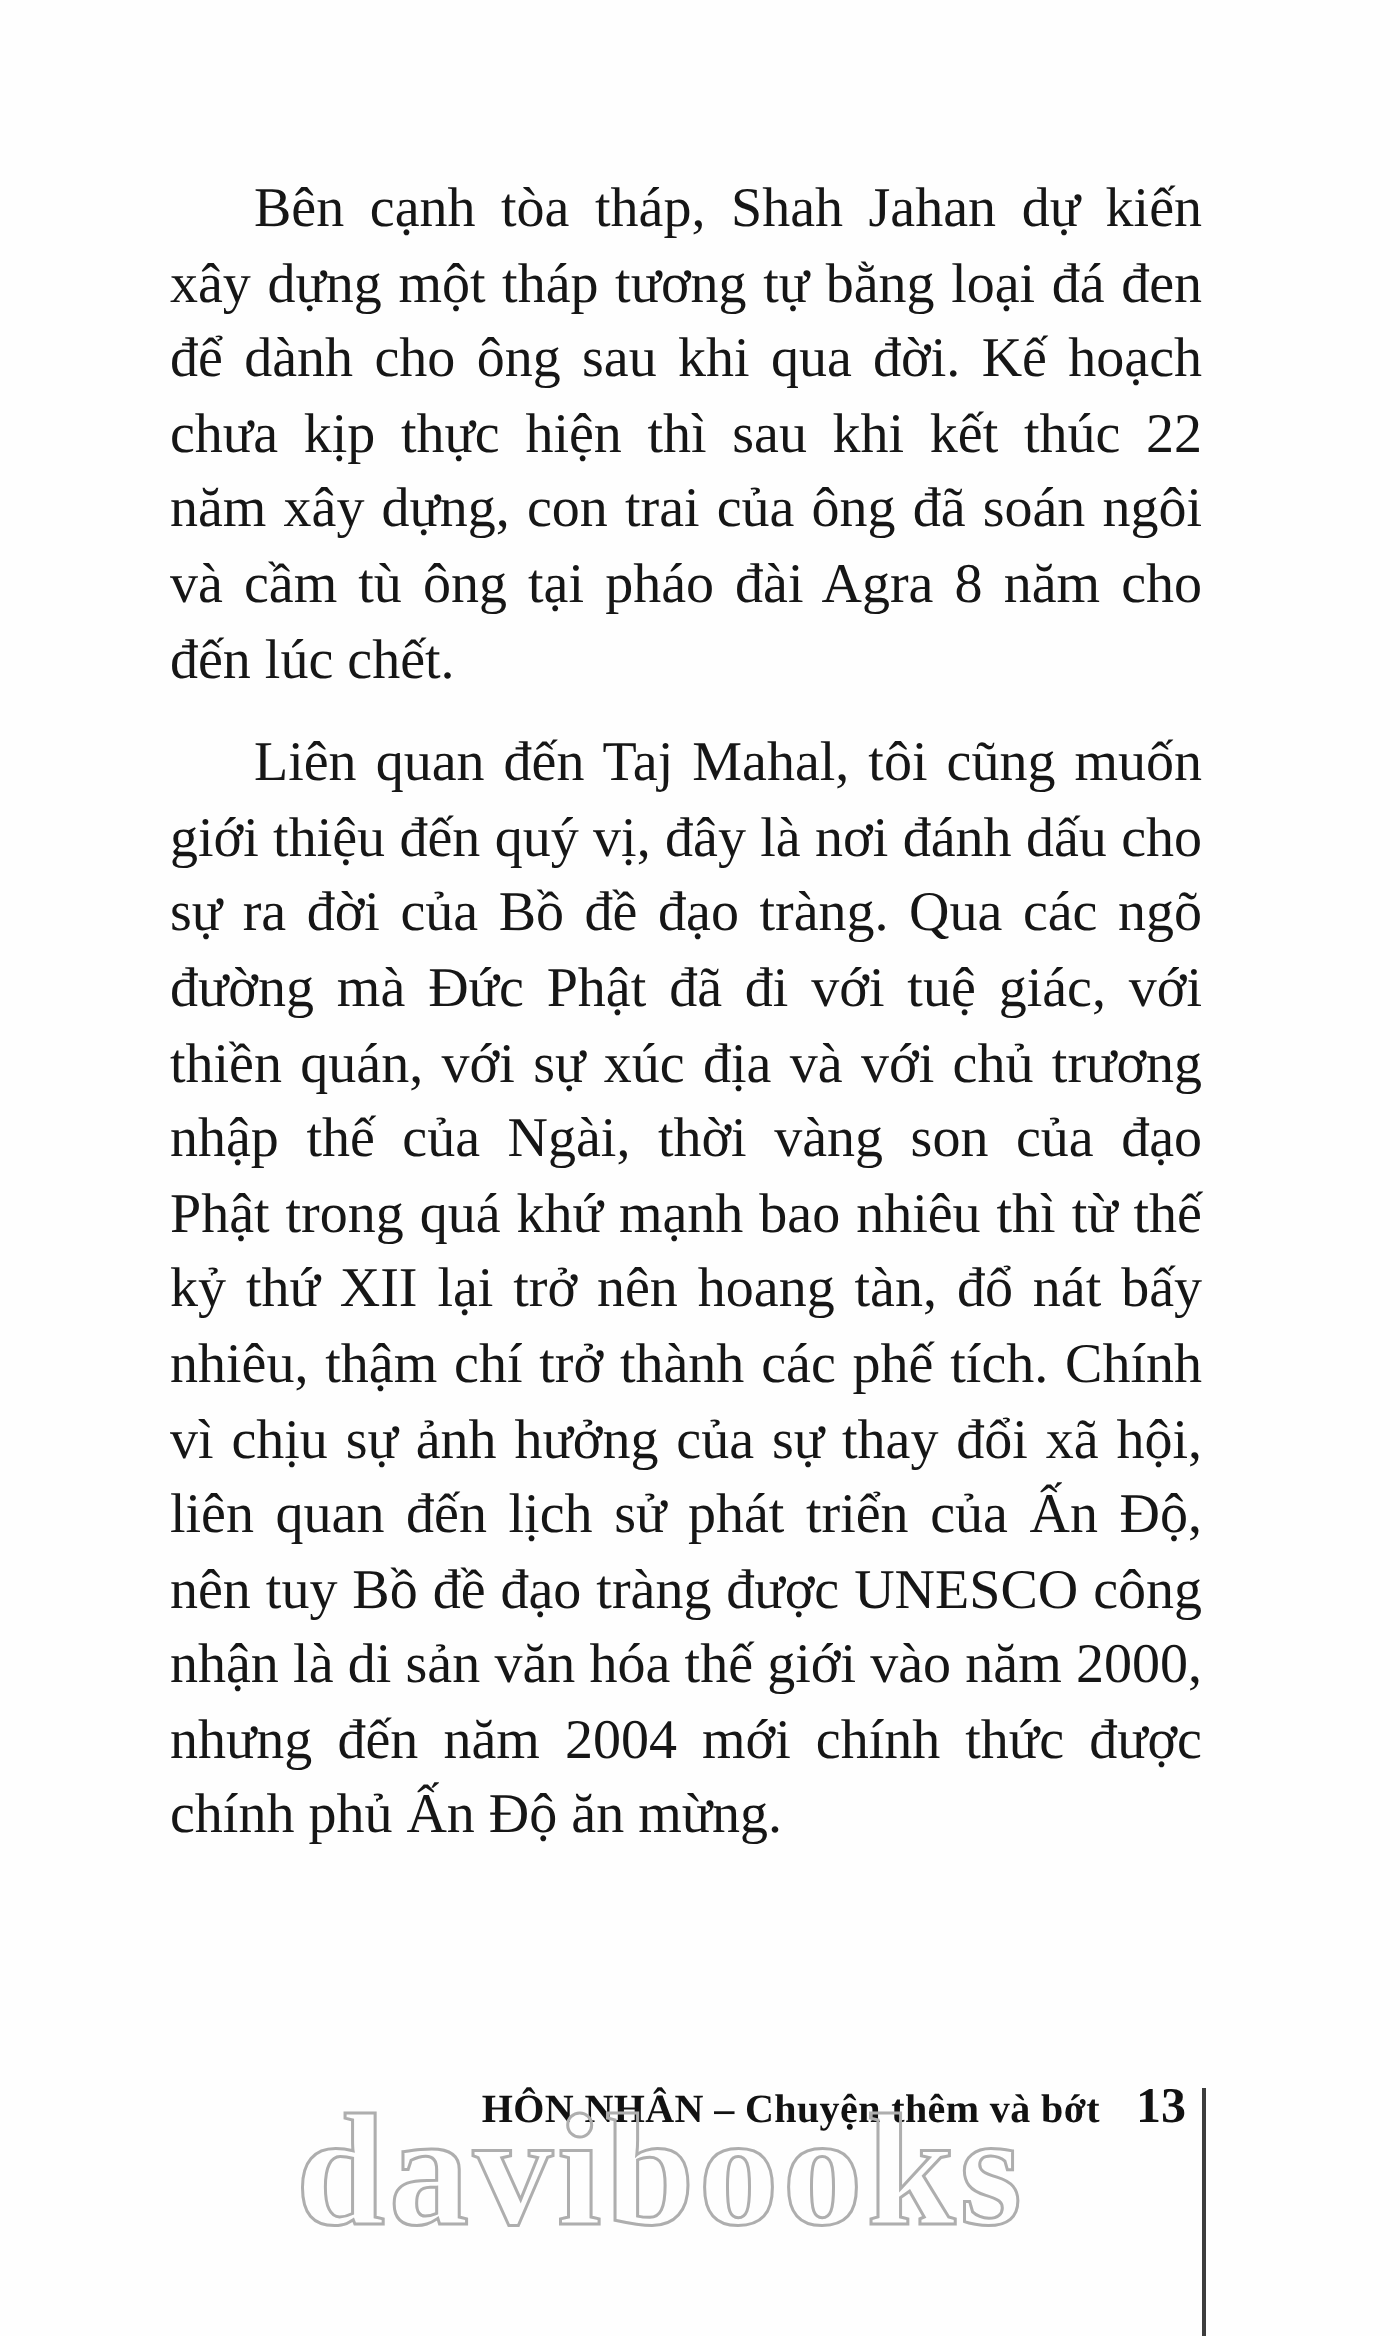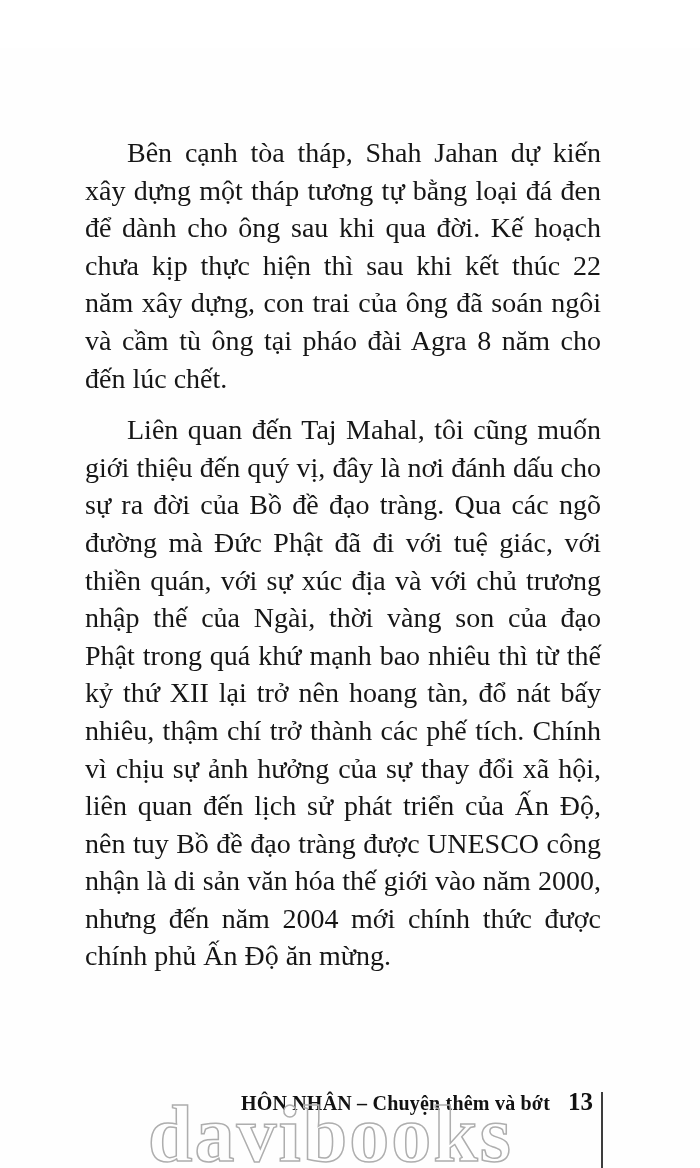--- a/index.html
+++ b/index.html
@@ -11,21 +11,20 @@
     height: 1168px;
     position: relative;
     overflow: hidden;
     background: #ffffff;
     font-family: "Liberation Serif", serif;
   }
   .page {
     position: absolute;
     inset: 0;
     background: #fefefe;
-    margin-top: 48px;
   }
   .body-text {
     position: absolute;
     left: 85px;
     top: 86px;
     width: 516px;
     font-size: 28px;
     line-height: 37.6px;
     text-align: justify;
     color: #161616;

